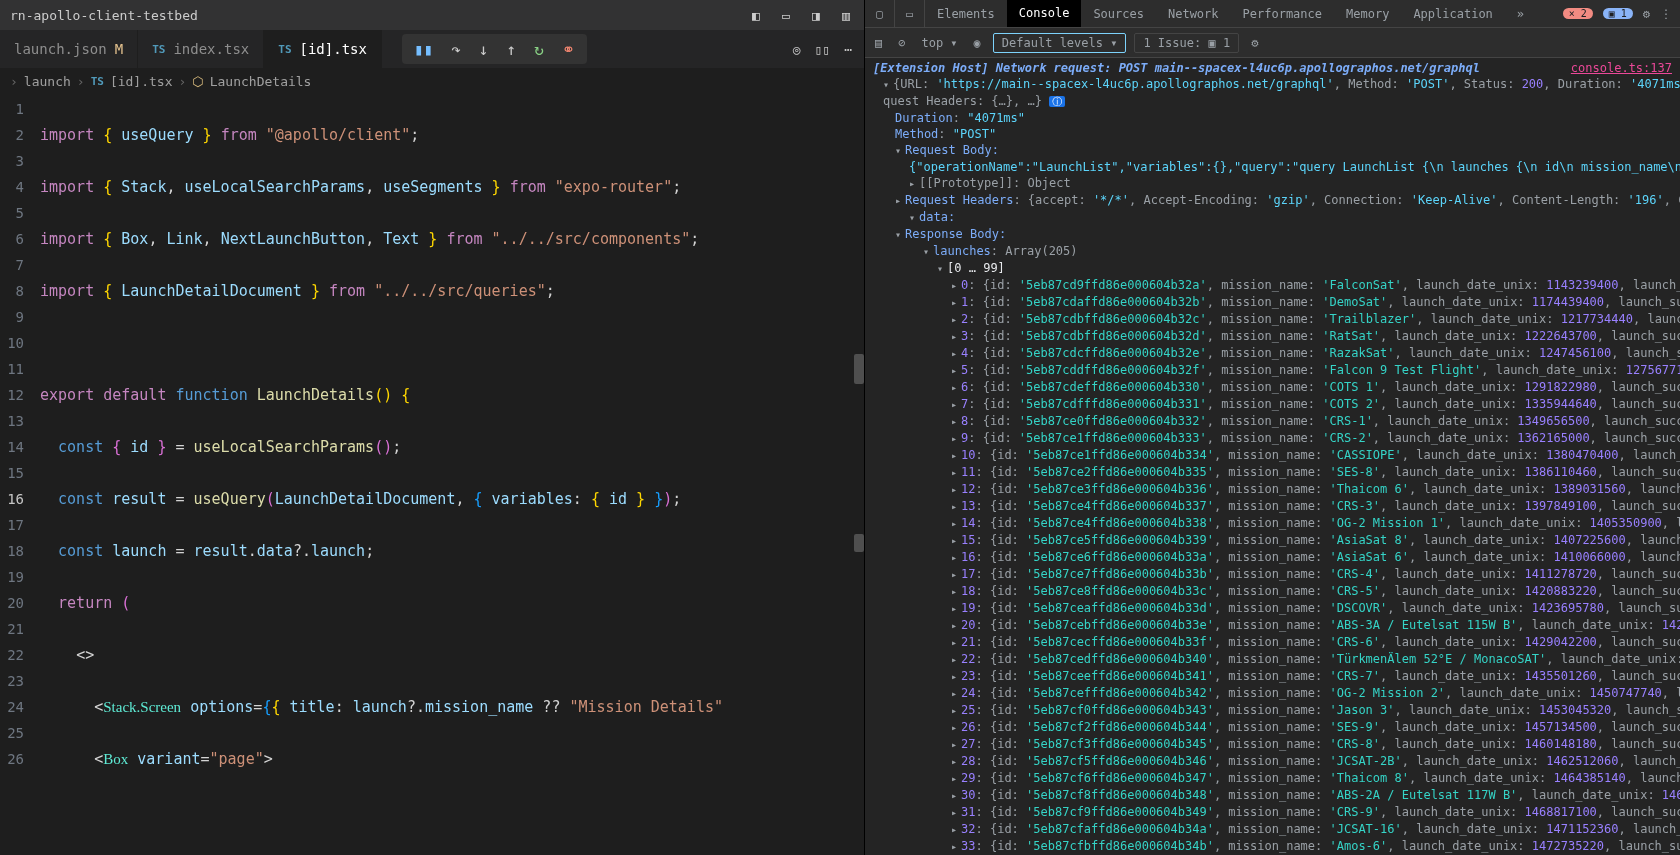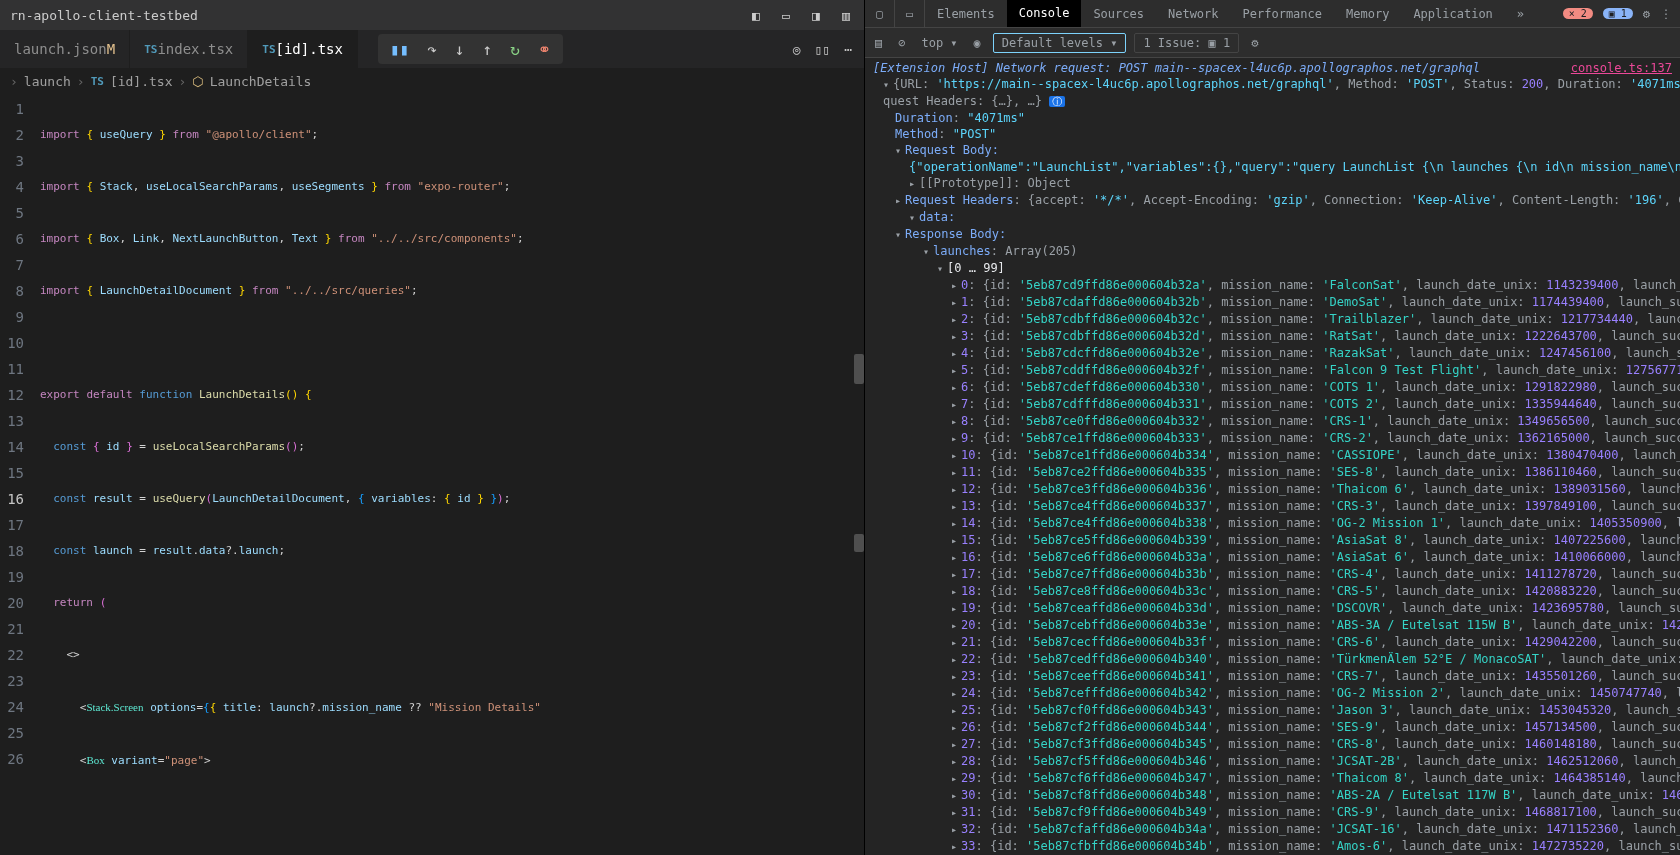--- a/index.html
+++ b/index.html
@@ -15,41 +15,41 @@
 }
 .editor-pane { width: 864px; height: 767px; background: #1e1e1e; display: flex; flex-direction: column; }
 .devtools-pane { width: 816px; height: 855px; background: #242424; display: flex; flex-direction: column; border-left: 1px solid #000; }
 
 .title-bar { height: 30px; background: #323233; display: flex; align-items: center; padding: 0 10px; color: #cccccc; font-size: 13px; }
 .title-bar .title { flex: 1; }
 .title-bar .icon-group { display: flex; gap: 14px; }
 .title-bar .icon-group span { width: 16px; height: 16px; display: inline-flex; align-items: center; justify-content: center; cursor: pointer; }
 
 .tab-bar { height: 38px; background: #252526; display: flex; align-items: stretch; }
-.tab { display: flex; align-items: center; padding: 0 14px; color: #8e8e8e; border-right: 1px solid #1e1e1e; cursor: pointer; font-size: 14px; }
+.tab { display: flex; align-items: center; padding: 0 14px; gap: 8px; color: #8e8e8e; border-right: 1px solid #1e1e1e; cursor: pointer; font-size: 14px; }
 .tab.active { background: #1e1e1e; color: #ffffff; }
 .tab .ts-badge { color: #519aba; font-weight: bold; font-size: 11px; }
 .tab .modified { color: #e2c08d; }
 .debug-controls { margin-left: 20px; display: flex; align-items: center; gap: 18px; background: #333; border-radius: 4px; padding: 4px 12px; height: 30px; align-self: center;}
 .debug-controls span { color: #cccccc; cursor: pointer; font-size: 16px; display: inline-flex; }
 .debug-controls .pause { color: #75beff; }
 .debug-controls .restart { color: #89d185; }
 .debug-controls .stop { color: #f48771; }
 .right-icons { margin-left: auto; display: flex; align-items: center; gap: 14px; padding-right: 12px; }
 .right-icons span { color: #c5c5c5; cursor: pointer; }
 
 .breadcrumb { height: 26px; display: flex; align-items: center; padding: 0 10px; gap: 6px; color: #a0a0a0; font-size: 13px; }
 .breadcrumb .sep { color: #666; }
 .breadcrumb .ts-badge { color: #519aba; font-weight: bold; font-size: 11px; }
 .breadcrumb .sym { color: #d7ba7d; }
 
 .code-area { flex: 1; display: flex; overflow: hidden; position: relative; }
 .gutter { width: 40px; text-align: right; padding-right: 16px; color: #6e7681; line-height: 26px; font-size: 14px; padding-top: 2px;}
 .gutter .active-line { color: #c6c6c6; }
-.code { flex: 1; line-height: 26px; font-size: 11px; white-space: pre; padding-top: 2px; position: relative;}
+.code { flex: 1; line-height: 26px; font-size: 15px; white-space: pre; padding-top: 2px; position: relative;}
 .scroll-indicator { position: absolute; right: 0; top: 0; width: 14px; height: 100%; }
 .scroll-indicator .thumb { position: absolute; right: 0; width: 10px; height: 30px; background: #4f4f4f; border-radius: 2px; }
 
 .k { color: #c586c0; } 
 .k2 { color: #569cd6; } 
 .v { color: #9cdcfe; } 
 .fn { color: #dcdcaa; } 
 .t { color: #5eead4; font-family: Liberation Serif, serif; } 
 .s { color: #ce9178; } 
 .p { color: #d4d4d4; } 
@@ -67,21 +67,21 @@
 .dt-tabs .info-badge { background: #8ab4f8; color: #202124; border-radius: 8px; padding: 0 6px; font-size: 10px; }
 .dt-tabs .gear { cursor: pointer; }
 
 .dt-toolbar { height: 30px; background: #2d2d2d; display: flex; align-items: center; gap: 8px; padding: 0 6px; border-bottom: 1px solid #444; font-size: 12px; color: #9aa0a6; }
 .dt-toolbar .btn { cursor: pointer; padding: 2px 4px; }
 .dt-toolbar input { background: #1e1e1e; border: 1px solid #444; color: #ccc; padding: 2px 6px; font-size: 12px; flex: 1; border-radius: 2px; }
 .dt-toolbar .levels { border: 1px solid #7dd3fc; padding: 2px 8px; border-radius: 2px; white-space: nowrap; }
 .dt-toolbar .issues { border: 1px solid #444; padding: 2px 8px; border-radius: 2px; white-space: nowrap; }
 
 .dt-console { flex: 1; overflow: auto; font-size: 12px; line-height: 16px; font-family: 'Menlo', monospace; padding: 2px 0; background: #242424; }
-.dt-console .hdr { color: #7cacf8; font-style: italic; padding: 0 8px; }
+.dt-console .hdr { color: #7cacf8; font-style: italic; padding: 0 8px; font-weight: bold; }
 .dt-console .src { float: right; color: #ec4899; text-decoration: underline; padding-right: 8px; }
 .dt-console .obj-line { padding: 0 8px 0 18px; color: #d4d4d4; white-space: nowrap; overflow: hidden; }
 .dt-console .caret::before { content: '▸'; color: #9aa0a6; margin-right: 4px; font-size: 10px; display: inline-block; }
 .dt-console .caret.open::before { content: '▾'; }
 .dt-console .key { color: #7cacf8; }
 .dt-console .str { color: #5cd5fb; }
 .dt-console .str2 { color: #35d4c7; }
 .dt-console .num { color: #9980ff; }
 .dt-console .idx { color: #9980ff; }
 .dt-console .plain { color: #e8eaed; }

